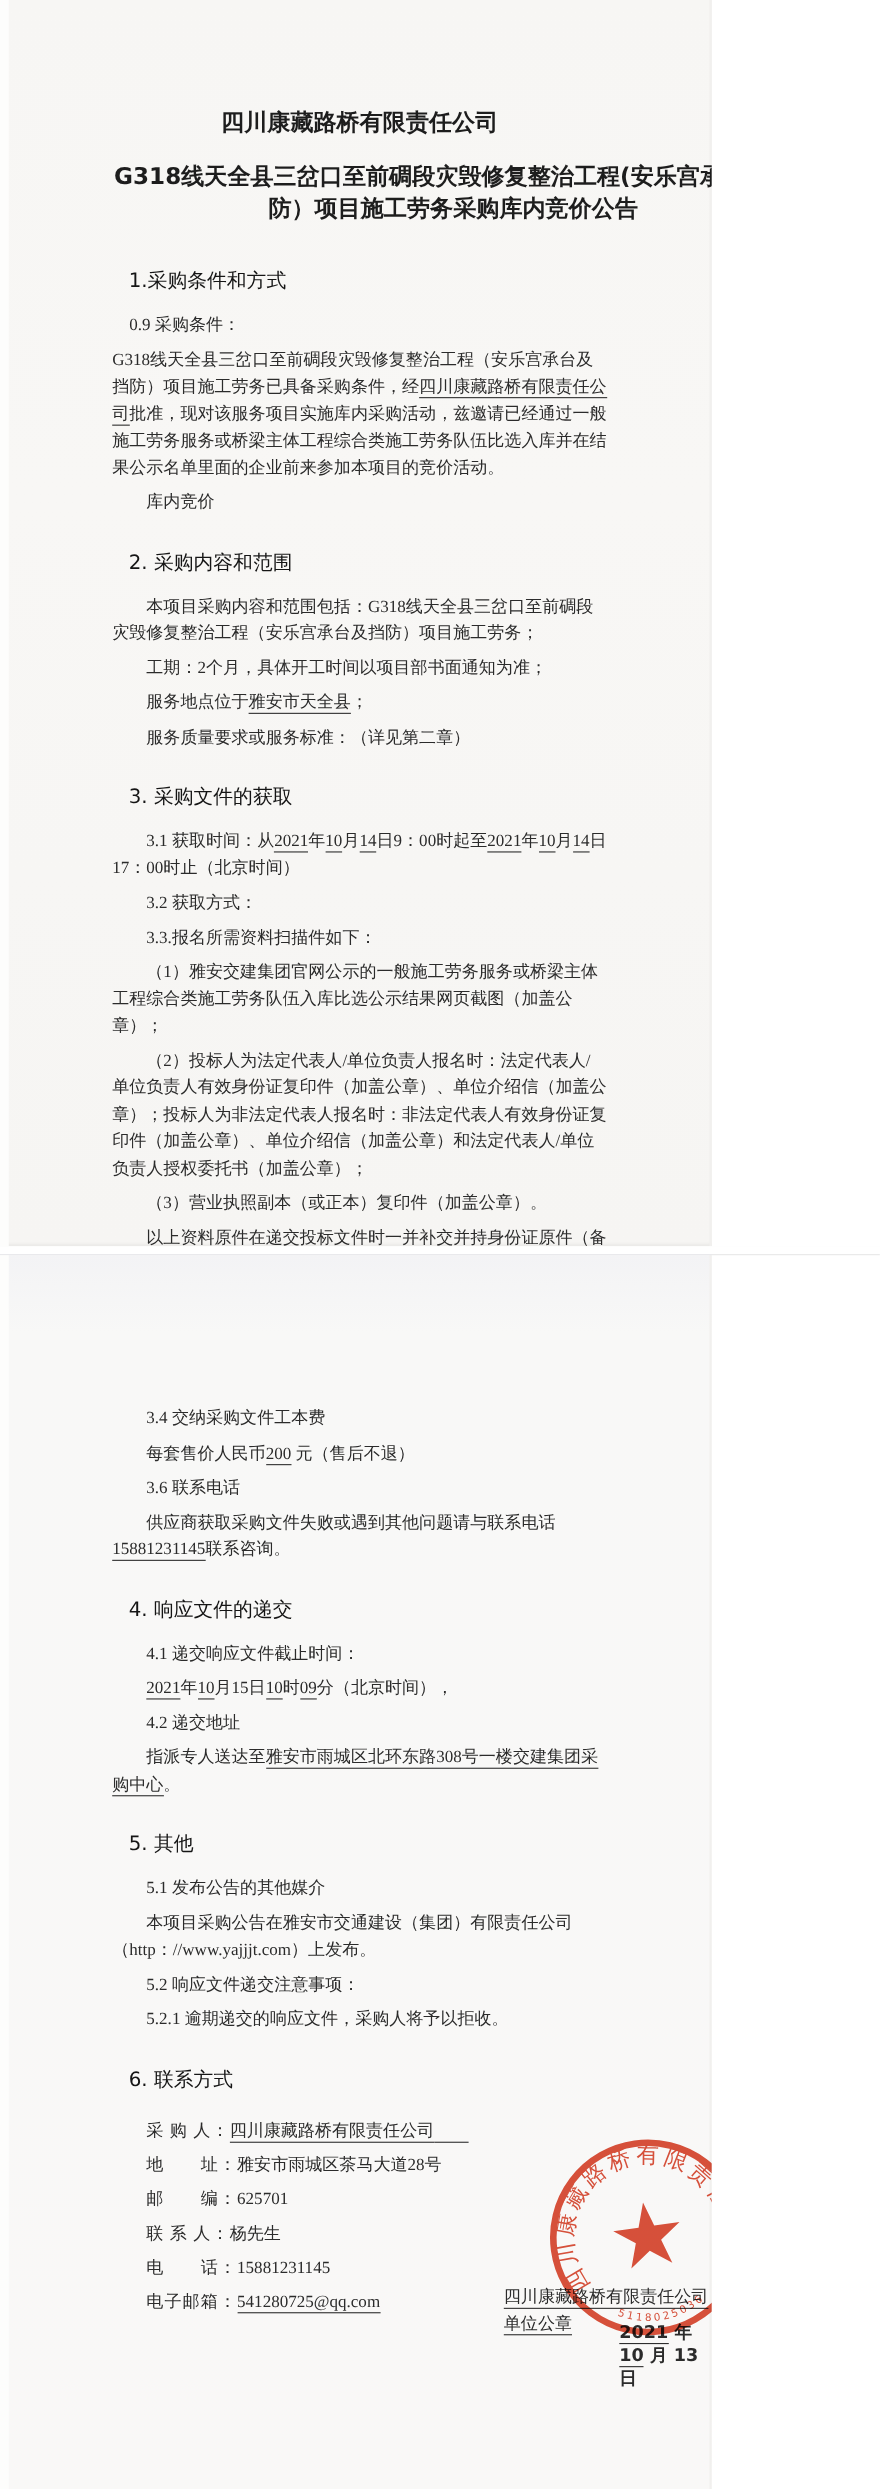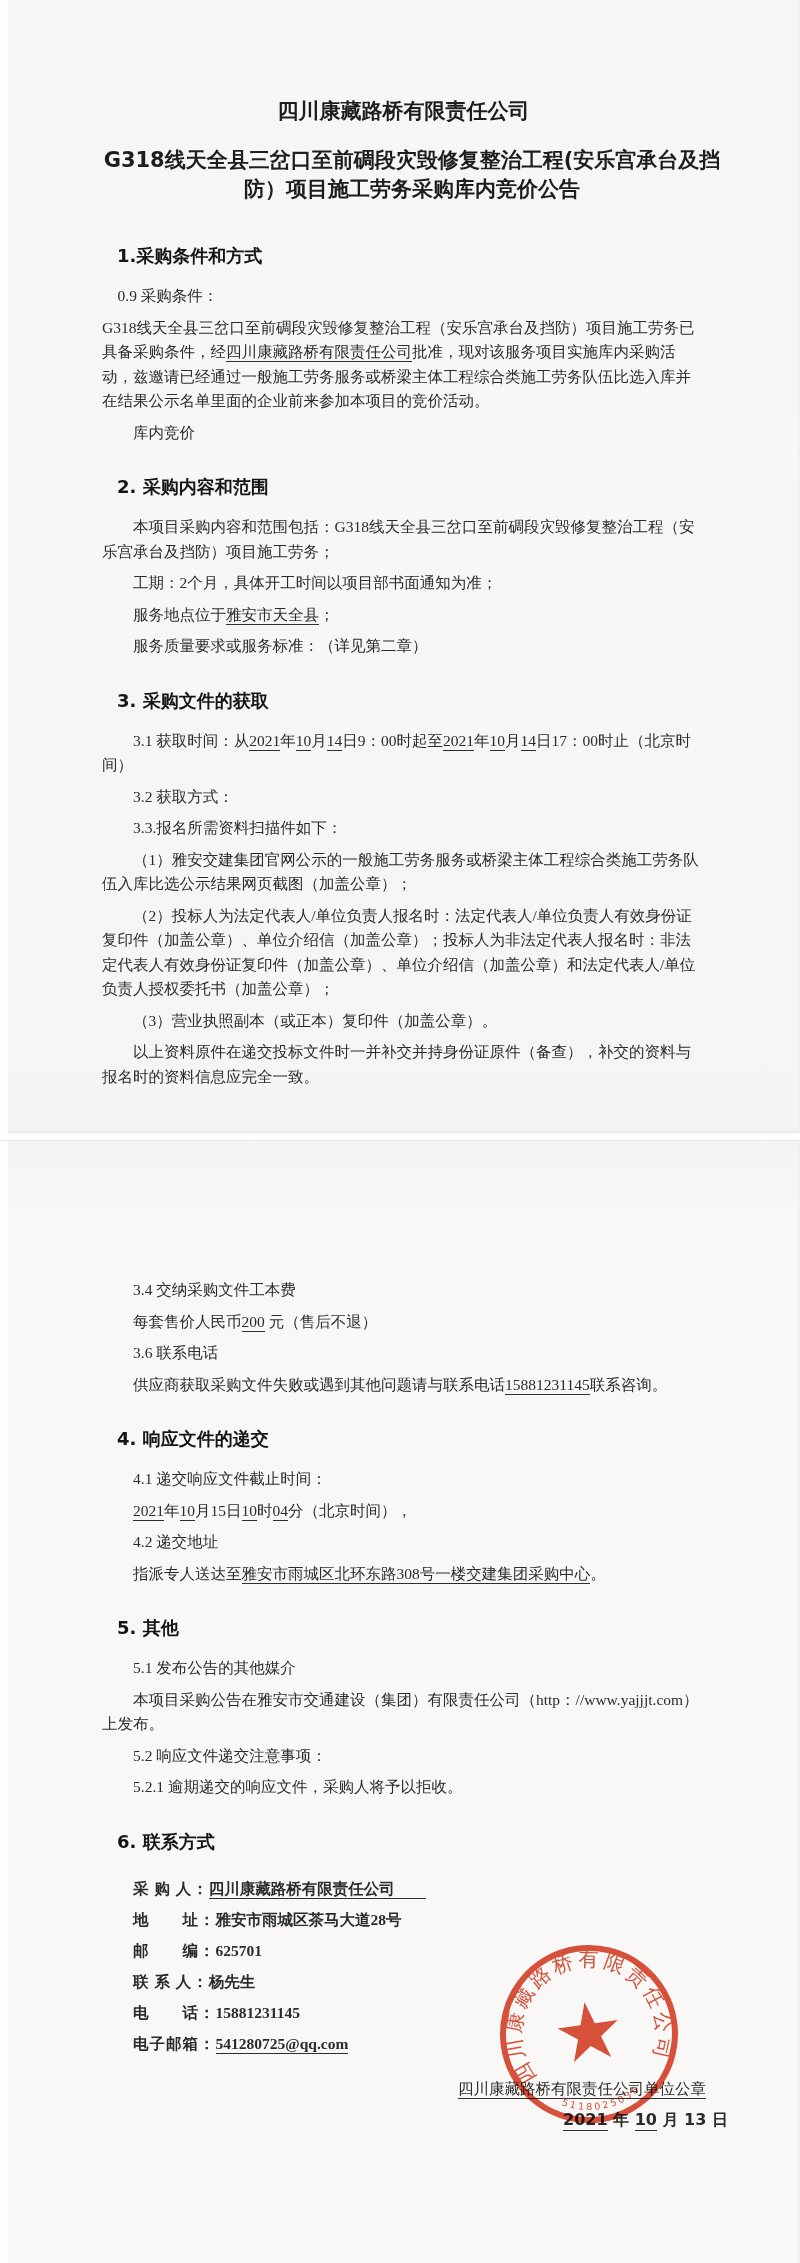--- a/index.html
+++ b/index.html
@@ -1,46 +1,46 @@
 <!DOCTYPE html>
 <html lang="zh"><head>
 <meta charset="utf-8">
 <style>
   html,body { margin:0; padding:0; background:#ffffff; }
   body { width:800px; font-family:"Liberation Serif","DejaVu Serif",serif; color:#2b2b2b; }
 
-  .page { position:relative; width:800px; overflow:hidden; }
+  .page { position:relative; width:647px; overflow:hidden; }
   #page1 { height:1133px; background:linear-gradient(180deg,#f7f6f4 0,#f8f7f5 40%,#f6f5f3 100%);
            box-shadow: inset 8px 0 0 #fdfdfc, inset -2px 0 0 #f1f0ee, inset 0 -2px 3px rgba(0,0,0,0.05); }
   .page-gap { height:7px; background:#ffffff; box-shadow:0 1px 1px rgba(0,0,0,0.10); position:relative; }
   #page2 { height:1123px; background:linear-gradient(180deg,#f3f3f5 0,#f8f8f7 70px,#f9f8f7 100%);
            border-top:1px solid #e9e9ec;
            box-shadow: inset 8px 0 0 #fdfdfc, inset -2px 0 0 #f1f0ee; }
 
   .content { padding:0 95px 0 102px; font-size:15.5px; line-height:24.5px; }
   #page1 .content { padding-top:96px; }
   #page2 .content { padding-top:130px; }
 
   .doc-title1 { text-align:center; font-family:"DejaVu Sans","Liberation Sans",sans-serif;
                 font-weight:700; font-size:21px; line-height:30px; color:#1d1d1d; }
   .doc-title2 { width:620px; margin:20px auto 0; text-align:center;
                 font-family:"DejaVu Sans","Liberation Sans",sans-serif;
                 font-weight:700; font-size:21px; line-height:29px; color:#1d1d1d; }
 
-  h2.sec { font-family:"DejaVu Sans","Liberation Sans",sans-serif; font-weight:700;
+  h2.sec { font-family:"DejaVu Sans","Liberation Sans",sans-serif; font-weight:400;
            font-size:18px; color:#151515; margin:30px 0 16px 15px; line-height:24px; }
   #page1 h2.sec:first-of-type { margin-top:40px; }
 
   .content p { margin:7px 0; text-indent:2em; }
   p.flush { text-indent:0; }
   p.ind1 { text-indent:1em; }
 
   .u { border-bottom:1px solid #2e2e2e; padding-bottom:1px; }
 
-  .contact { margin-top:20px;font-weight:bold; }
+  .contact { margin-top:20px; }
   .contact .row { line-height:30px; margin:1px 0; text-indent:2em; }
   .contact .row .label { letter-spacing:1px; }
 
   .seal-caption { position:absolute; top:936px; left:458px; font-size:15.5px; line-height:24px; }
   .date-line { position:absolute; top:969px; left:563px; font-size:16px; font-weight:600;
                font-family:"DejaVu Sans","Liberation Sans",sans-serif; }
 
   .stamp { position:absolute; left:494px; top:798px; width:190px; height:190px;
            transform:rotate(-8deg); mix-blend-mode:multiply; opacity:0.92; }
 </style>
@@ -81,21 +81,21 @@
 <div class="page" id="page2">
   <div class="content">
 
     <p>3.4 交纳采购文件工本费</p>
     <p><span>每套售价人民币</span><span class="u">200</span><span> 元（售后不退）</span></p>
     <p>3.6 联系电话</p>
     <p><span>供应商获取采购文件失败或遇到其他问题请与联系电话</span><span class="u">15881231145</span><span>联系咨询。</span></p>
 
     <h2 class="sec">4. 响应文件的递交</h2>
     <p>4.1 递交响应文件截止时间：</p>
-    <p><span class="u">2021</span><span>年</span><span class="u">10</span><span>月15日</span><span class="u">10</span><span>时</span><span class="u">04</span><span>分（北京时间），</span></p>
+    <p><span class="u">2021</span><span>年</span><span class="u">10</span><span>月15日</span><span class="u">10</span><span>时</span><span class="u">09</span><span>分（北京时间），</span></p>
     <p>4.2 递交地址</p>
     <p><span>指派专人送达至</span><span class="u">雅安市雨城区北环东路308号一楼交建集团采购中心</span><span>。</span></p>
 
     <h2 class="sec">5. 其他</h2>
     <p>5.1 发布公告的其他媒介</p>
     <p>本项目采购公告在雅安市交通建设（集团）有限责任公司（http：//www.yajjjt.com）上发布。</p>
     <p>5.2 响应文件递交注意事项：</p>
     <p>5.2.1 逾期递交的响应文件，采购人将予以拒收。</p>
 
     <h2 class="sec">6. 联系方式</h2>

